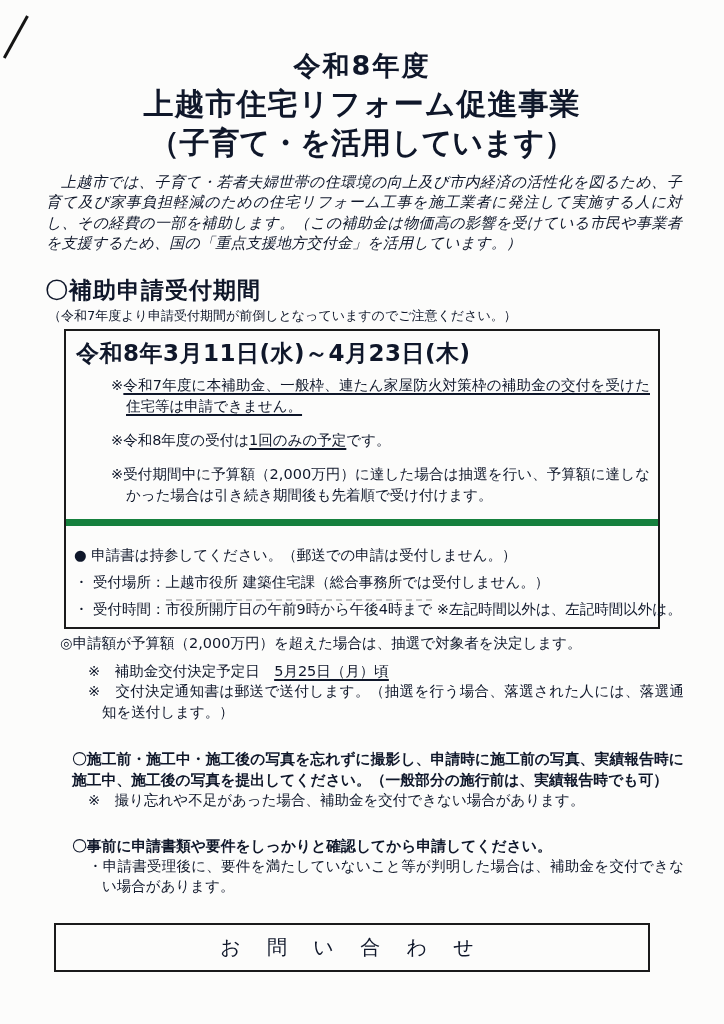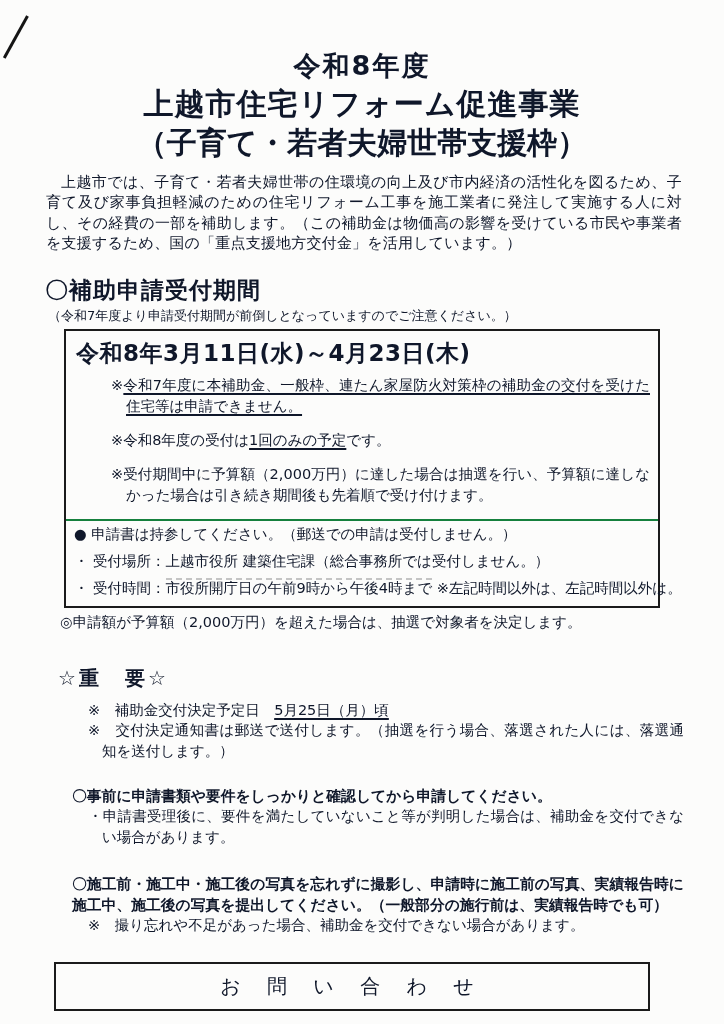--- a/index.html
+++ b/index.html
@@ -14,37 +14,37 @@
     position:absolute; left:26px; top:16px; width:0; height:48px;
     border-left:3px solid #151515; transform:rotate(29deg); transform-origin:top center;
   }
   .title-block { padding-top:48px; text-align:center; line-height:1.32; }
   .title-line1 { font-size:27px; font-weight:600; letter-spacing:2px; }
   .title-line2 { font-size:30px; font-weight:600; letter-spacing:1px; }
   .title-line3 { font-size:30px; font-weight:600; letter-spacing:0px; }
 
   .intro {
     margin:9px 42px 0 46px; font-size:15px; line-height:20.5px;
-    text-indent:1em; text-align:justify; letter-spacing:0.2px;
+    text-indent:1em; text-align:justify; letter-spacing:0.2px;font-style:italic;
   }
 
   .sec-heading { margin:21px 0 0 45px; font-size:23px; font-weight:600; letter-spacing:1px; }
   .sec-caution { margin:1px 0 0 48px; font-size:13px; letter-spacing:0px; }
 
   .period-box {
     margin:4px 0 0 64px; width:576px; border:2.5px solid #1b1b1b;
     padding:5px 8px 0 8px; background:#fcfcfb;
   }
   .date-range { font-size:23px; font-weight:700; letter-spacing:0.5px; margin:2px 0 6px 2px; }
   .box-note {
     margin:0 0 13px 0; padding-left:52px; text-indent:-15px;
     font-size:14.5px; line-height:21px; text-align:justify;
   }
   .u { text-decoration:underline; text-underline-offset:3px; text-decoration-thickness:1.5px; }
-  .box-bullets { border-top:2px solid #15803d; margin:0 -8px; padding:0 6px 4px 8px; }
+  .box-bullets { border-top:7px solid #15803d; margin:0 -8px; padding:16px 6px 4px 8px; }
   .bullet-line { font-size:14.5px; line-height:27px; white-space:nowrap; }
   .scan-dash { border-top:2px dashed #c4c4c4; }
   .over-budget { margin:5px 0 0 60px; font-size:14.5px; }
 
   .imp-heading { margin:33px 0 0 58px; font-size:20px; font-weight:600; letter-spacing:3px; }
   .imp-item { margin-left:72px; margin-right:40px; }
   .imp-title { font-size:14.8px; font-weight:700; line-height:21px; text-align:justify; }
   .imp-sub { font-size:14.5px; line-height:20.5px; margin-left:16px; text-align:justify; }
   .imp-sub.hang { padding-left:14px; text-indent:-14px; }
   .gap8 { margin-top:8px; } .gap24 { margin-top:24px; } .gap26 { margin-top:26px; }
@@ -57,21 +57,21 @@
 </head>
 <body>
 
 <div class="page">
 
   <div class="slash"></div>
 
   <div class="title-block">
     <div class="title-line1">令和8年度</div>
     <div class="title-line2">上越市住宅リフォーム促進事業</div>
-    <div class="title-line3">（子育て・若者夫婦世帯支援枠）</div>
+    <div class="title-line3">（子育て・を活用しています）</div>
   </div>
 
   <p class="intro">上越市では、子育て・若者夫婦世帯の住環境の向上及び市内経済の活性化を図るため、子育て及び家事負担軽減のための住宅リフォーム工事を施工業者に発注して実施する人に対し、その経費の一部を補助します。（この補助金は物価高の影響を受けている市民や事業者を支援するため、国の「重点支援地方交付金」を活用しています。）</p>
 
   <div class="sec-heading">〇補助申請受付期間</div>
   <div class="sec-caution">（令和7年度より申請受付期間が前倒しとなっていますのでご注意ください。）</div>
 
   <div class="period-box">
     <div class="date-range">令和8年3月11日(水)～4月23日(木)</div>
 
@@ -83,32 +83,31 @@
 
     <div class="box-bullets">
       <div class="bullet-line">● 申請書は持参してください。（郵送での申請は受付しません。）</div>
       <div class="bullet-line">・ 受付場所：上越市役所 建築住宅課（総合事務所では受付しません。）</div>
       <div class="bullet-line"><span>・ 受付時間：</span><span class="scan-dash">市役所開庁日の午前9時から午後4時まで</span><span> ※左記時間以外は、左記時間以外は。</span></div>
     </div>
   </div>
 
   <div class="over-budget">◎申請額が予算額（2,000万円）を超えた場合は、抽選で対象者を決定します。</div>
 
-  <div class="imp-heading">☆重　要☆</div>
 
   <div class="imp-item gap8">
     <div class="imp-sub"><span>※　補助金交付決定予定日　</span><span class="u">5月25日（月）頃</span></div>
     <div class="imp-sub hang">※　交付決定通知書は郵送で送付します。（抽選を行う場合、落選された人には、落選通知を送付します。）</div>
+  </div>
+
+  <div class="imp-item gap26">
+    <div class="imp-title">〇施工前・施工中・施工後の写真を忘れずに撮影し、申請時に施工前の写真、実績報告時に施工中、施工後の写真を提出してください。（一般部分の施行前は、実績報告時でも可）</div>
+    <div class="imp-sub hang">※　撮り忘れや不足があった場合、補助金を交付できない場合があります。</div>
   </div>
 
   <div class="imp-item gap24">
     <div class="imp-title">〇事前に申請書類や要件をしっかりと確認してから申請してください。</div>
     <div class="imp-sub hang">・申請書受理後に、要件を満たしていないこと等が判明した場合は、補助金を交付できない場合があります。</div>
   </div>
 
-  <div class="imp-item gap26">
-    <div class="imp-title">〇施工前・施工中・施工後の写真を忘れずに撮影し、申請時に施工前の写真、実績報告時に施工中、施工後の写真を提出してください。（一般部分の施行前は、実績報告時でも可）</div>
-    <div class="imp-sub hang">※　撮り忘れや不足があった場合、補助金を交付できない場合があります。</div>
-  </div>
-
   <div class="contact-box">お 問 い 合 わ せ</div>
 
 </div>
 
 </body></html>

